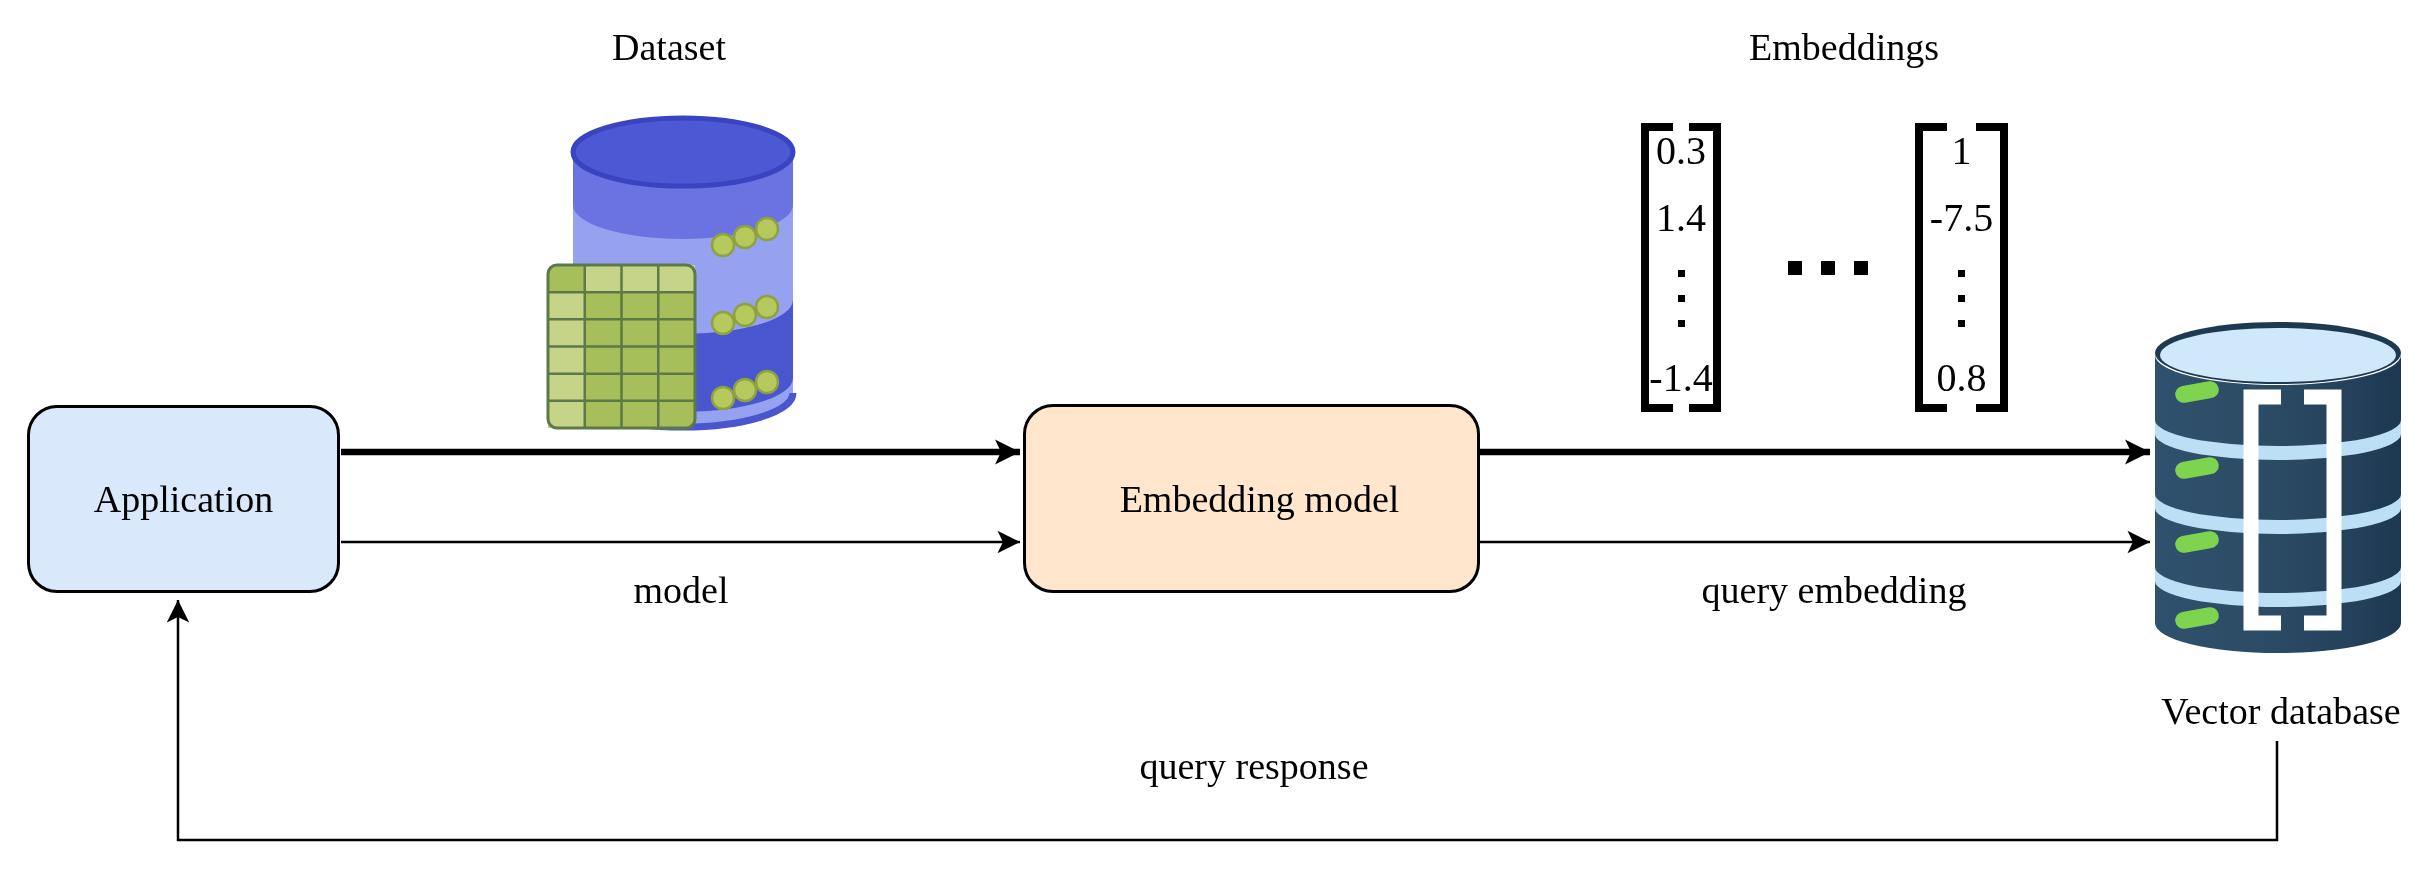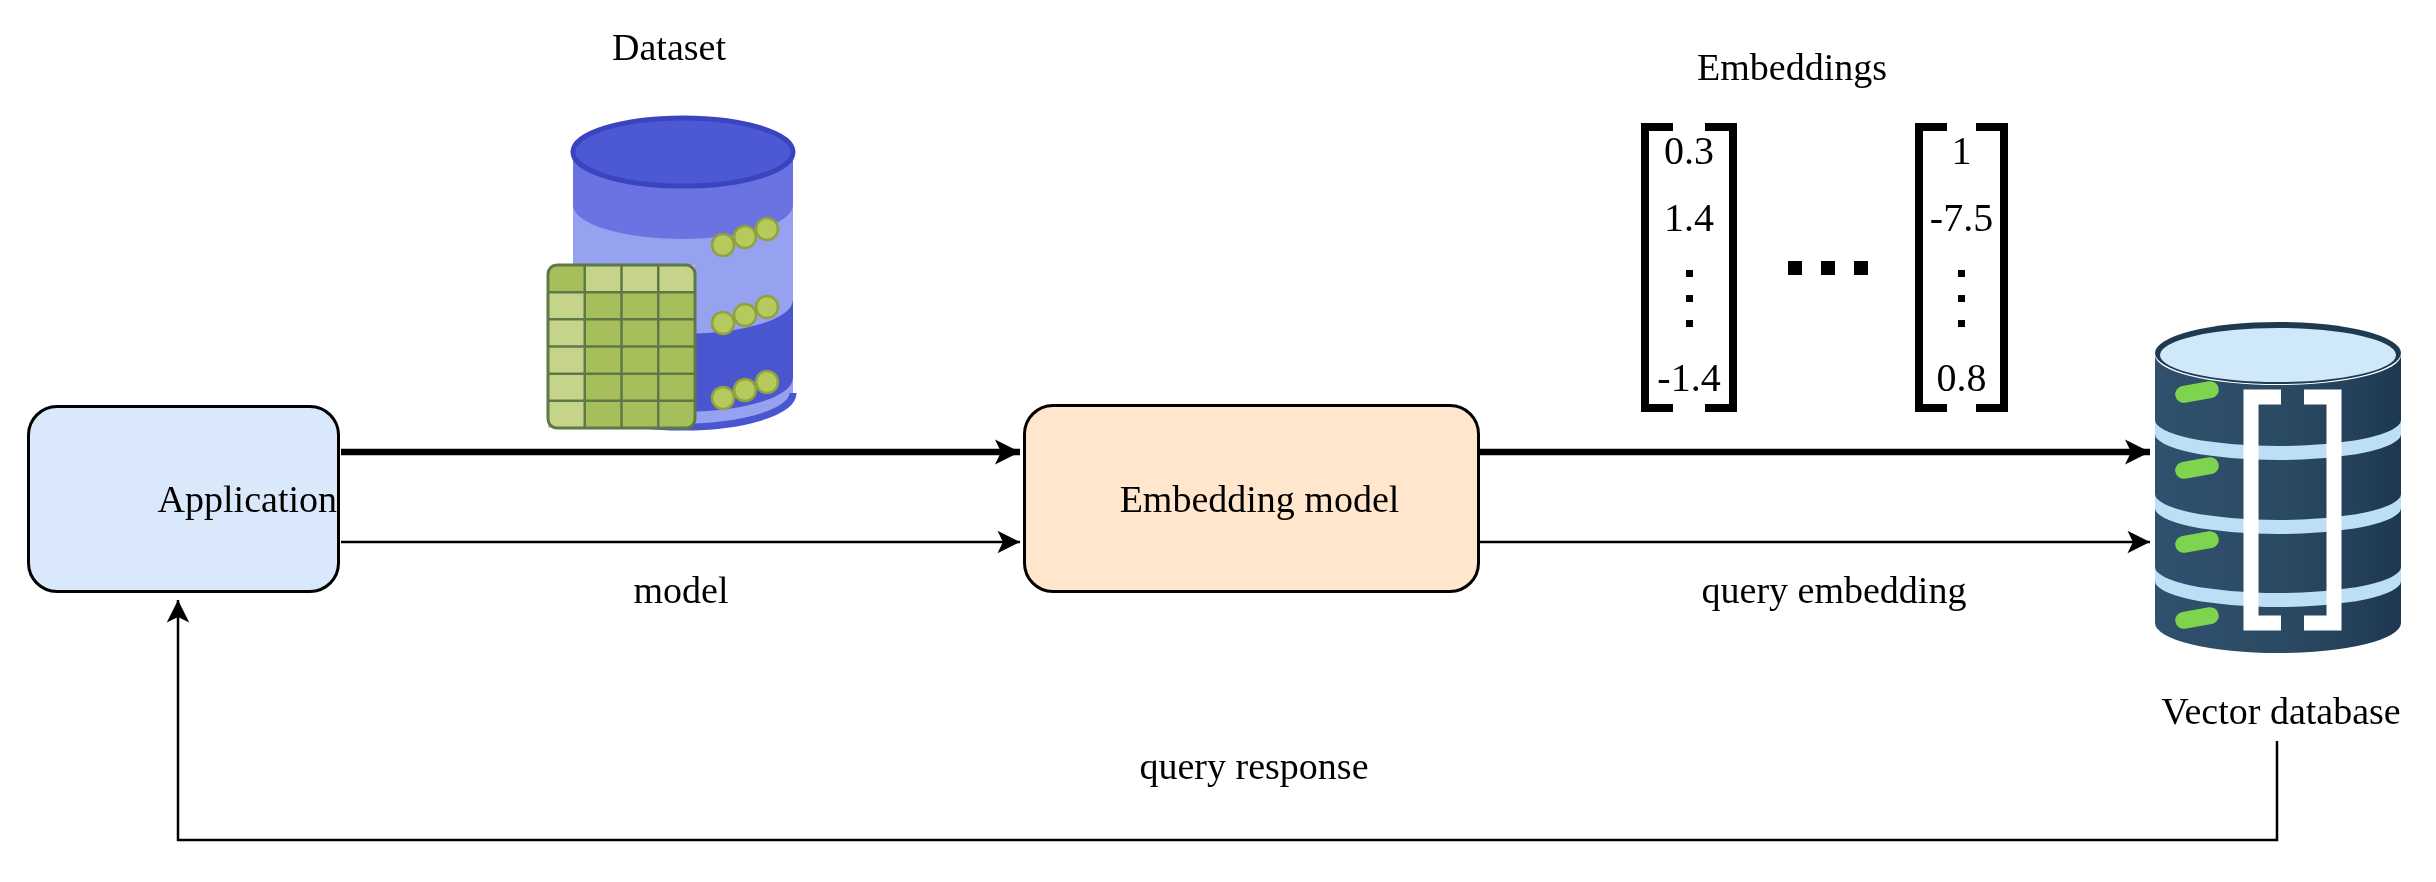--- a/index.html
+++ b/index.html
@@ -6,37 +6,37 @@
   #canvas {
     position:relative; width:2436px; height:882px; background:#ffffff;
     font-family:Liberation Serif, serif; color:var(--text,#000);
     overflow:hidden;
   }
   #edges { position:absolute; left:0; top:0; }
   .icon-svg { position:absolute; }
 
   .lbl { position:absolute; transform:translateX(-50%); font-size:38px; line-height:1.15; white-space:nowrap; color:var(--text,#000); }
   #dataset-label        { left:669px;  top:26px; }
-  #embeddings-label     { left:1792px; top:26px;margin-top:20px; }
+  #embeddings-label     { left:1844px; top:26px; }
   #vectordb-label       { left:2281px; top:682px;margin-top:8px; }
   #query-label          { left:681px;  top:569px; }
   #query-embedding-label{ left:1834px; top:569px; }
   #query-response-label { left:1254px; top:745px; }
 
   .node {
     position:absolute; box-sizing:border-box;
     border:3px solid var(--node-stroke,#000); border-radius:30px;
     display:flex; align-items:center; justify-content:center;
     font-size:38px; text-align:center;
   }
-  #application-node { left:27px;   top:405px; width:313px; height:188px; background:var(--application-fill,#dae8fc);justify-content:flex-end; }
+  #application-node { left:27px;   top:405px; width:313px; height:188px; background:var(--application-fill,#dae8fc); }
   #embedding-node   { left:1023px; top:404px; width:457px; height:189px; background:var(--embedding-model-fill,#ffe6cc);padding-left:16px; }
 
   
-  .vector { position:absolute; width:96px; height:289px; }
+  .vector { position:absolute; width:80px; height:289px; }
   #vector-1 { left:1641px; top:123px; }
   #vector-2 { left:1915px; top:123px; width:93px; }
   .bracket { position:absolute; top:0; bottom:0; width:32px; box-sizing:border-box; }
   .bracket.left  { left:0;  border-left:8px solid #000;  border-top:8px solid #000; border-bottom:8px solid #000; }
   .bracket.right { right:0; border-right:8px solid #000; border-top:8px solid #000; border-bottom:8px solid #000; }
   .vec-vals {
     position:absolute; left:6px; right:6px; top:8px; bottom:14px;
     display:flex; flex-direction:column; justify-content:space-between; align-items:center;
     font-size:40px; line-height:1;
   }

